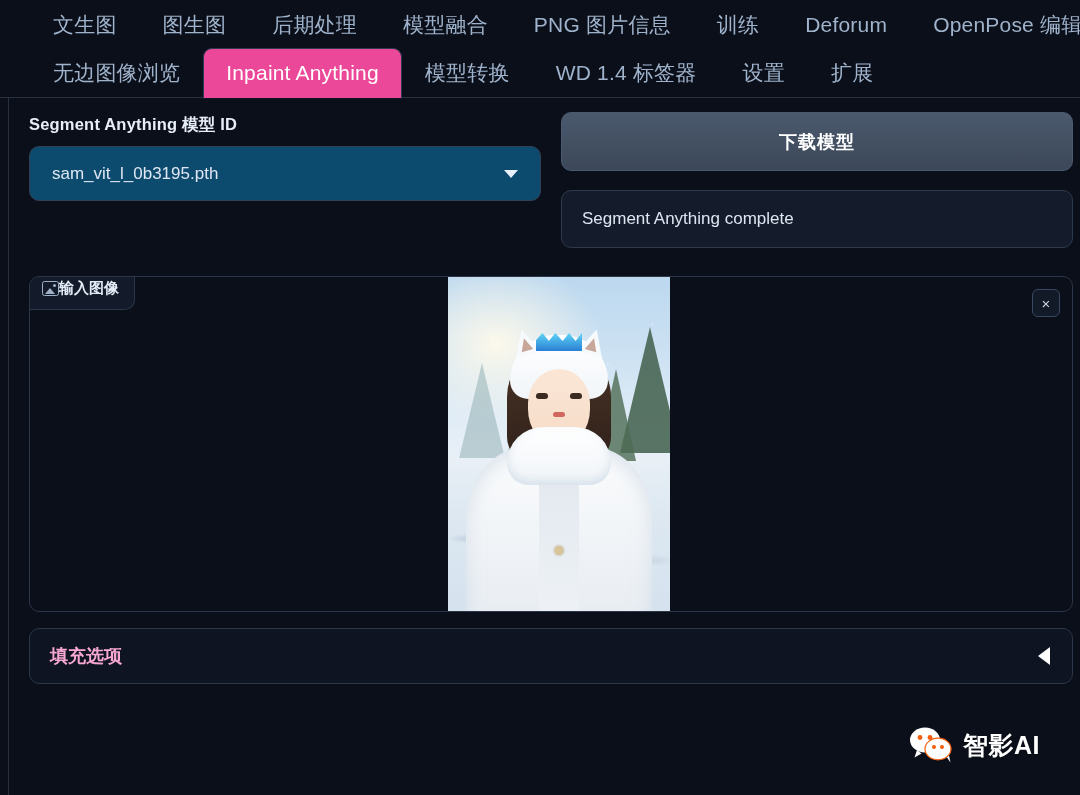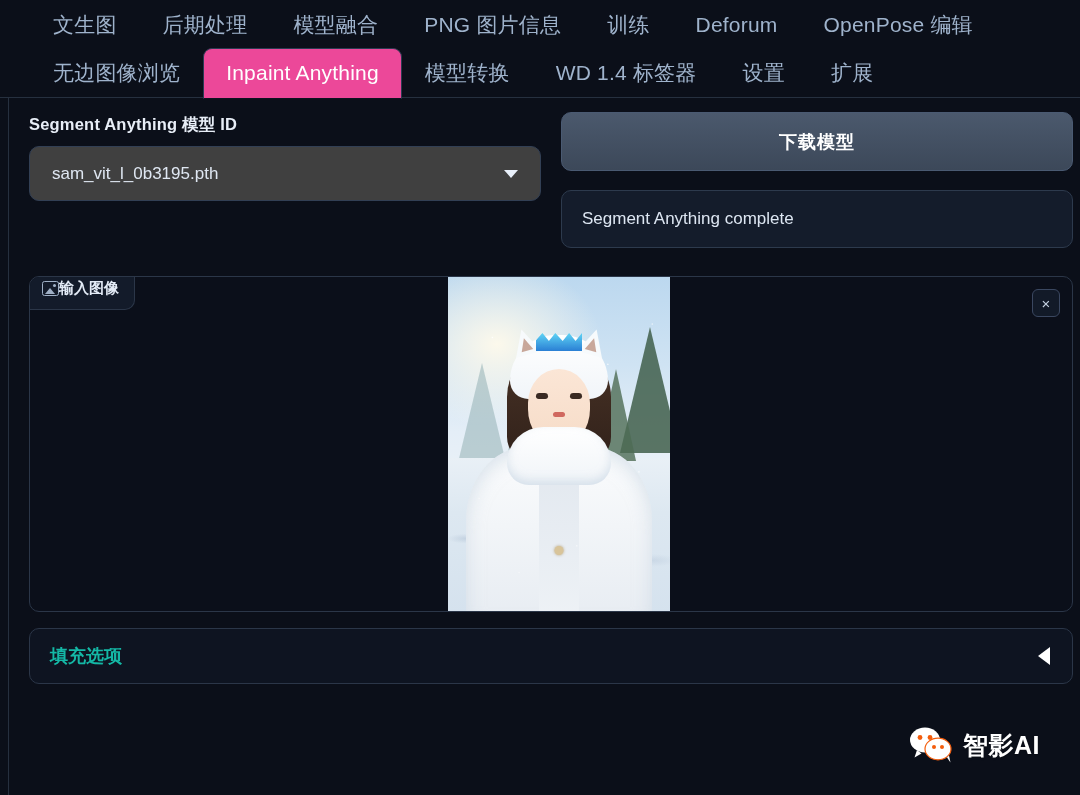--- a/index.html
+++ b/index.html
@@ -77,21 +77,21 @@
     font-weight: 600;
     letter-spacing: .2px;
   }
 
   
   .dropdown-wrap { position: absolute; left: 20px; top: 16px; width: 512px; }
   .dropdown {
     margin-top: 10px;
     position: relative;
     height: 55px;
-    background: #404040;
+    background: #0c4a6e;
     border: 1px solid #323f54;
     border-radius: 10px;
     display: flex;
     align-items: center;
     padding: 0 18px 0 22px;
     cursor: pointer;
   }
   .dropdown .value {
     color: #dfe7f2;
     font-size: 17px;
@@ -367,21 +367,21 @@
     position: absolute;
     left: 20px; top: 530px;
     width: 1044px; height: 56px;
     border: 1px solid #2b3648;
     border-radius: 10px;
     background: #0e1421;
     display: flex; align-items: center;
     padding: 0 22px 0 20px;
     cursor: pointer;
   }
-  .accordion .title { flex: 1; color: #14b8a6; font-size: 18px; font-weight: 600; }
+  .accordion .title { flex: 1; color: #f9a8d4; font-size: 18px; font-weight: 600; }
   .caret-left {
     width: 0; height: 0;
     border-top: 9px solid transparent;
     border-bottom: 9px solid transparent;
     border-right: 12px solid #ffffff;
   }
 
   
   .watermark {
     position: absolute;
@@ -399,20 +399,21 @@
   }
 </style>
 </head>
 <body>
 
 <div id="app">
 
   <div class="tabbar">
     <div class="tabrow row1">
       <div class="tab">文生图</div>
+      <div class="tab">图生图</div>
       <div class="tab">后期处理</div>
       <div class="tab">模型融合</div>
       <div class="tab">PNG 图片信息</div>
       <div class="tab">训练</div>
       <div class="tab">Deforum</div>
       <div class="tab">OpenPose 编辑</div>
     </div>
     <div class="tabrow row2">
       <div class="tab">无边图像浏览</div>
       <div class="tab active">Inpaint Anything</div>

